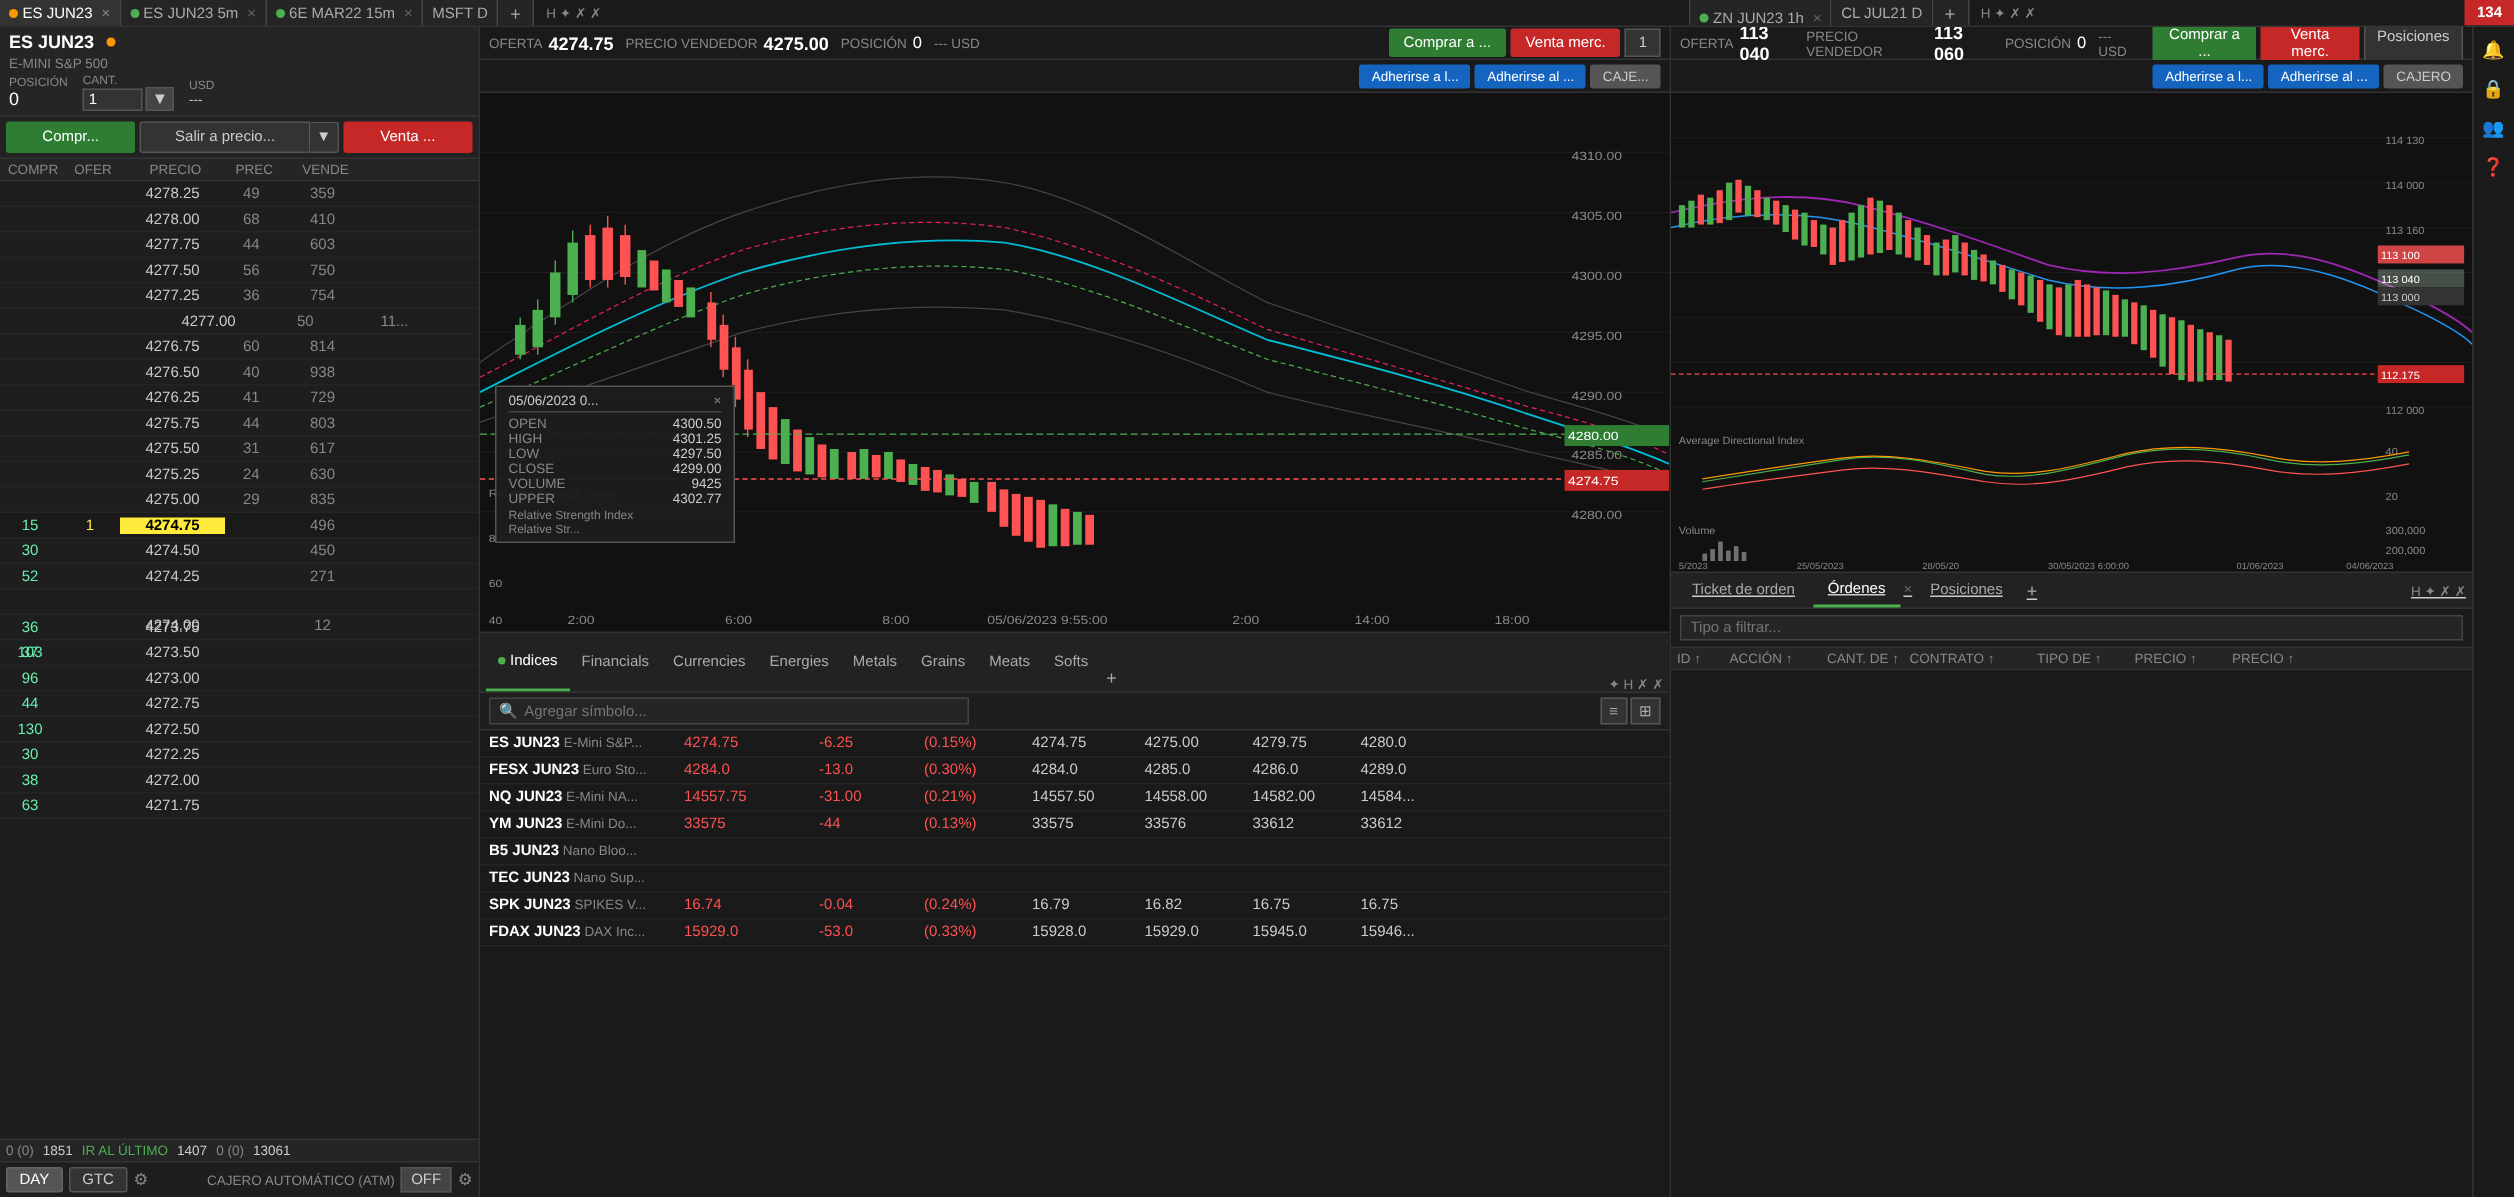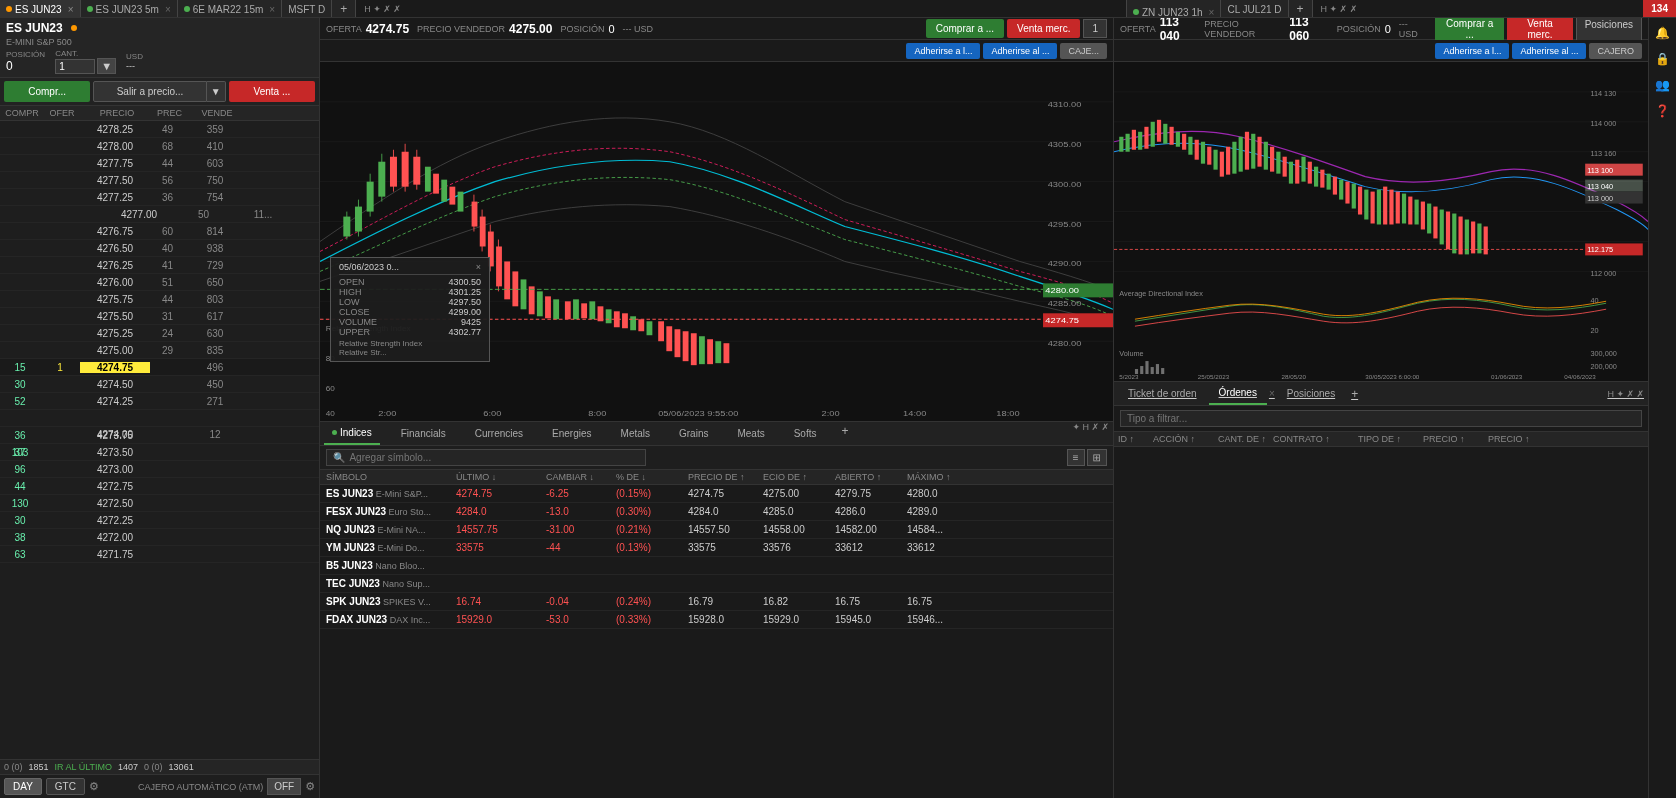--- a/index.html
+++ b/index.html
@@ -171,27 +171,20 @@
     <span style="text-align:center;font-size:10px;background:transparent;color:#ccc;padding:0 2px;font-weight:normal;">4276.50</span>
     <span style="text-align:center;font-size:10px;color:#888;padding:0 2px;">40</span>
     <span style="text-align:center;font-size:10px;color:#888;padding:0 2px;">938</span>
   </div>
         <div style="display: grid; grid-template-columns: 40px 40px 70px 35px 60px; border-bottom: 1px solid rgb(37, 37, 37); height: 17px; align-items: center; cursor: pointer;">
     <span style="text-align:center;font-size:10px;color:#69f0ae;padding:0 2px;"></span>
     <span style="text-align:center;font-size:10px;color:#ffeb3b;padding:0 2px;"></span>
     <span style="text-align:center;font-size:10px;background:transparent;color:#ccc;padding:0 2px;font-weight:normal;">4276.25</span>
     <span style="text-align:center;font-size:10px;color:#888;padding:0 2px;">41</span>
     <span style="text-align:center;font-size:10px;color:#888;padding:0 2px;">729</span>
-  </div>
-        <div style="display: grid; grid-template-columns: 40px 40px 70px 35px 60px; border-bottom: 1px solid rgb(37, 37, 37); height: 17px; align-items: center; cursor: pointer;">
-    <span style="text-align:center;font-size:10px;color:#69f0ae;padding:0 2px;"></span>
-    <span style="text-align:center;font-size:10px;color:#ffeb3b;padding:0 2px;"></span>
-    <span style="text-align:center;font-size:10px;background:transparent;color:#ccc;padding:0 2px;font-weight:normal;">4276.00</span>
-    <span style="text-align:center;font-size:10px;color:#888;padding:0 2px;">51</span>
-    <span style="text-align:center;font-size:10px;color:#888;padding:0 2px;">650</span>
   </div>
         <div style="display: grid; grid-template-columns: 40px 40px 70px 35px 60px; border-bottom: 1px solid rgb(37, 37, 37); height: 17px; align-items: center; cursor: pointer;">
     <span style="text-align:center;font-size:10px;color:#69f0ae;padding:0 2px;"></span>
     <span style="text-align:center;font-size:10px;color:#ffeb3b;padding:0 2px;"></span>
     <span style="text-align:center;font-size:10px;background:transparent;color:#ccc;padding:0 2px;font-weight:normal;">4275.75</span>
     <span style="text-align:center;font-size:10px;color:#888;padding:0 2px;">44</span>
     <span style="text-align:center;font-size:10px;color:#888;padding:0 2px;">803</span>
   </div>
         <div style="display: grid; grid-template-columns: 40px 40px 70px 35px 60px; border-bottom: 1px solid rgb(37, 37, 37); height: 17px; align-items: center; cursor: pointer;">
     <span style="text-align:center;font-size:10px;color:#69f0ae;padding:0 2px;"></span>
@@ -498,21 +491,21 @@
           <span style="color:#888;">UPPER</span>
           <span>4302.77</span>
         </div>
         <div style="color:#888;font-size:8px;margin-top:2px;">Relative Strength Index</div>
         <div style="color:#888;font-size:8px;">Relative Str...</div>
       </div>
     </div>
 
     <div style="flex:1;display:flex;flex-direction:column;background:#1a1a1a;overflow:hidden;">
 
-      <div style="display:flex;align-items:flex-start;background:#222;padding:0 4px;height:24px;border-bottom:1px solid #333;gap:13px;overflow:hidden;">
+      <div style="display:flex;align-items:flex-end;background:#222;padding:0 4px;height:40px;border-bottom:1px solid #333;gap:0;overflow:hidden;">
         <div style="padding:2px 8px;color:#fff;font-size:10px;cursor:pointer;border-bottom:2px solid #4CAF50;height:100%;display:flex;align-items:center;gap:3px;">
           <span style="width:5px;height:5px;border-radius:50%;background:#4CAF50;display:inline-block;"></span>
           <span>Indices</span>
         </div>
         <div style="padding:2px 8px;color:#aaa;font-size:10px;cursor:pointer;height:100%;display:flex;align-items:center;">Financials</div>
         <div style="padding:2px 8px;color:#aaa;font-size:10px;cursor:pointer;height:100%;display:flex;align-items:center;">Currencies</div>
         <div style="padding:2px 8px;color:#aaa;font-size:10px;cursor:pointer;height:100%;display:flex;align-items:center;">Energies</div>
         <div style="padding:2px 8px;color:#aaa;font-size:10px;cursor:pointer;height:100%;display:flex;align-items:center;">Metals</div>
         <div style="padding:2px 8px;color:#aaa;font-size:10px;cursor:pointer;height:100%;display:flex;align-items:center;">Grains</div>
         <div style="padding:2px 8px;color:#aaa;font-size:10px;cursor:pointer;height:100%;display:flex;align-items:center;">Meats</div>
@@ -527,30 +520,20 @@
         <div style="display:flex;align-items:center;background:#252525;border:1px solid #444;padding:2px 6px;gap:4px;flex:1;max-width:320px;">
           <span style="color:#666;font-size:10px;">🔍</span>
           <input type="text" style="background: transparent; border: none; color: rgb(136, 136, 136); font-size: 10px; outline: none; width: 100%;" placeholder="Agregar símbolo...">
         </div>
         <div style="margin-left:auto;display:flex;gap:2px;">
           <button style="background:#333;border:1px solid #555;color:#aaa;padding:2px 5px;cursor:pointer;font-size:10px;">≡</button>
           <button style="background:#333;border:1px solid #555;color:#aaa;padding:2px 5px;cursor:pointer;font-size:10px;">⊞</button>
         </div>
       </div>
 
-      <div style="display:grid;grid-template-columns:130px 90px 70px 72px 75px 72px 72px 72px;background:#252525;border-bottom:1px solid #333;padding:2px 4px;">
-        <span style="color:#888;font-size:9px;padding:0 2px;">SÍMBOLO</span>
-        <span style="color:#888;font-size:9px;padding:0 2px;cursor:pointer;">ÚLTIMO ↓</span>
-        <span style="color:#888;font-size:9px;padding:0 2px;cursor:pointer;">CAMBIAR ↓</span>
-        <span style="color:#888;font-size:9px;padding:0 2px;cursor:pointer;">% DE ↓</span>
-        <span style="color:#888;font-size:9px;padding:0 2px;cursor:pointer;">PRECIO DE ↑</span>
-        <span style="color:#888;font-size:9px;padding:0 2px;cursor:pointer;">ECIO DE ↑</span>
-        <span style="color:#888;font-size:9px;padding:0 2px;cursor:pointer;">ABIERTO ↑</span>
-        <span style="color:#888;font-size:9px;padding:0 2px;cursor:pointer;">MÁXIMO ↑</span>
-      </div>
 
       <div style="flex:1;overflow-y:auto;" id="watchlist-rows-container">
       <div style="display: grid; grid-template-columns: 130px 90px 70px 72px 75px 72px 72px 72px; border-bottom: 1px solid rgb(37, 37, 37); padding: 2px 4px; height: 18px; align-items: center; cursor: pointer;">
     <span style="font-size:10px;color:#fff;font-weight:bold;padding:0 2px;">ES JUN23<span style="color:#888;font-weight:normal;font-size:9px;"> E-Mini S&amp;P...</span></span>
     <span style="font-size:10px;color:#ff5252;padding:0 2px;">4274.75</span>
     <span style="font-size:10px;color:#ff5252;padding:0 2px;">-6.25</span>
     <span style="font-size:10px;color:#ff5252;padding:0 2px;">(0.15%)</span>
     <span style="font-size:10px;color:#ccc;padding:0 2px;">4274.75</span>
     <span style="font-size:10px;color:#ccc;padding:0 2px;">4275.00</span>
     <span style="font-size:10px;color:#ccc;padding:0 2px;">4279.75</span>

